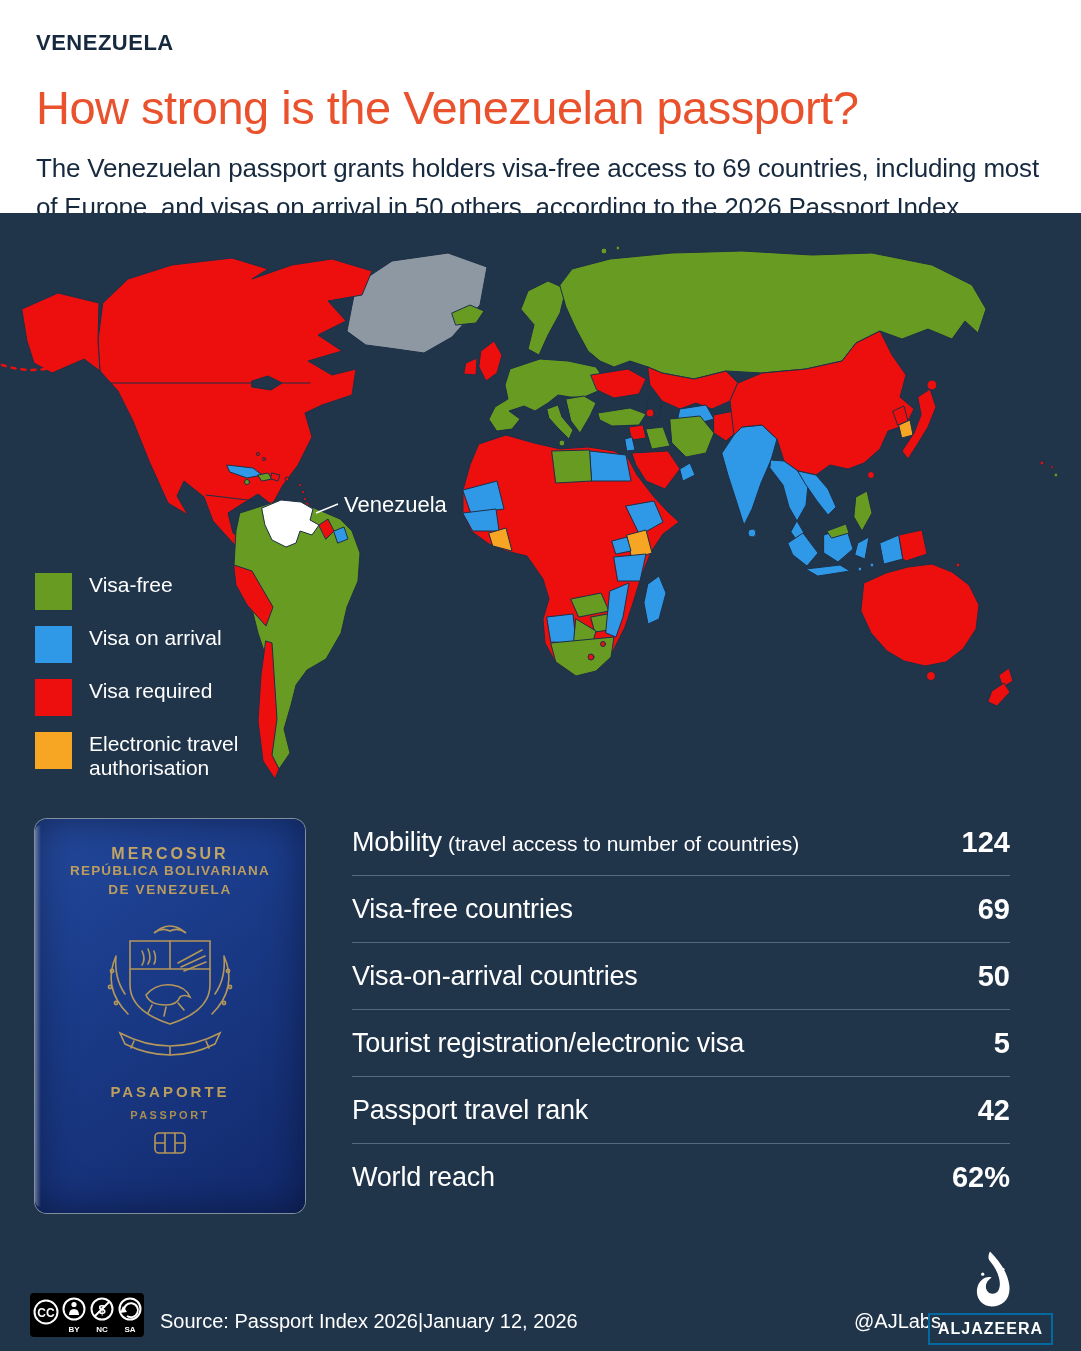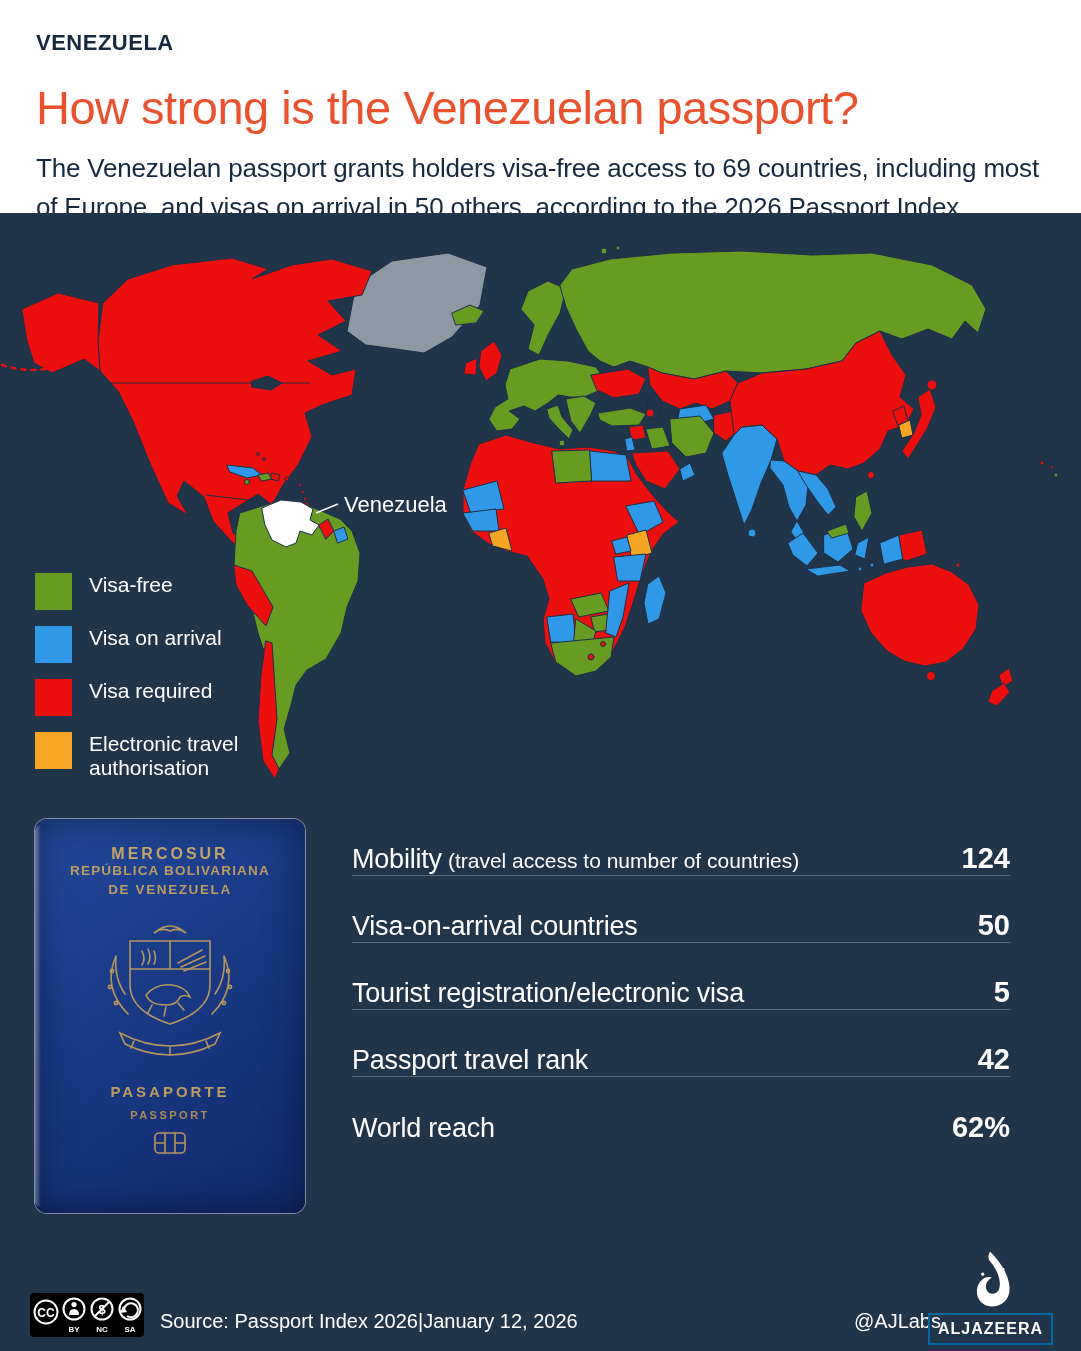--- a/index.html
+++ b/index.html
@@ -47,21 +47,21 @@
   .pp-l1{font-size:16px;font-weight:700;letter-spacing:3px;color:#c3a566}
   .pp-l2{font-size:13.5px;font-weight:700;letter-spacing:1.2px;color:#bb9d5f}
   .pp-l3{font-size:13.5px;font-weight:700;letter-spacing:1.6px;margin-top:4px;color:#bb9d5f}
   .pp-arms{margin-top:14px}
   .pp-l4{font-size:15px;font-weight:700;letter-spacing:3px;margin-top:12px;color:#bb9d5f}
   .pp-l5{font-size:11px;font-weight:700;letter-spacing:2.5px;margin-top:9px;color:#a98d52}
   .pp-chip{margin-top:10px}
 
   
   .stats{position:absolute;left:352px;top:596px;width:658px}
-  .stat-row{height:67px;display:flex;align-items:flex-end;justify-content:space-between}
+  .stat-row{height:67px;display:flex;align-items:center;justify-content:space-between}
   .stat-row:not(:last-child){border-bottom:1px solid rgba(152,171,192,.45)}
   .stat-label{color:#fff;font-size:27px;font-weight:400;letter-spacing:-.2px}
   .stat-note{color:#fff;font-size:21px;font-weight:300;margin-left:6px}
   .stat-value{color:#fff;font-size:29px;font-weight:700}
 
   
   .footer{position:absolute;left:0;right:0;bottom:0;height:130px}
   .cc-badge{position:absolute;left:30px;bottom:11px}
   .src-line{position:absolute;left:160px;bottom:18px;display:flex;color:#fff;font-size:20px;font-weight:500}
   .credit{position:absolute;right:140px;bottom:18px;color:#fff;font-size:20px;font-weight:500}
@@ -243,20 +243,24 @@
         <path d="M12,2 v20 M22,2 v20 M2,12 h10 M22,12 h10"></path>
       </svg>
     </div>
 
     <div class="stats">
       <div class="stat-row">
         <div><span class="stat-label">Mobility</span><span class="stat-note">(travel access to number of countries)</span></div>
         <span class="stat-value">124</span>
       </div>
       <div class="stat-row">
+        <div><span class="stat-label">Visa-free countries</span></div>
+        <span class="stat-value">69</span>
+      </div>
+      <div class="stat-row">
         <div><span class="stat-label">Visa-on-arrival countries</span></div>
         <span class="stat-value">50</span>
       </div>
       <div class="stat-row">
         <div><span class="stat-label">Tourist registration/electronic visa</span></div>
         <span class="stat-value">5</span>
       </div>
       <div class="stat-row">
         <div><span class="stat-label">Passport travel rank</span></div>
         <span class="stat-value">42</span>

